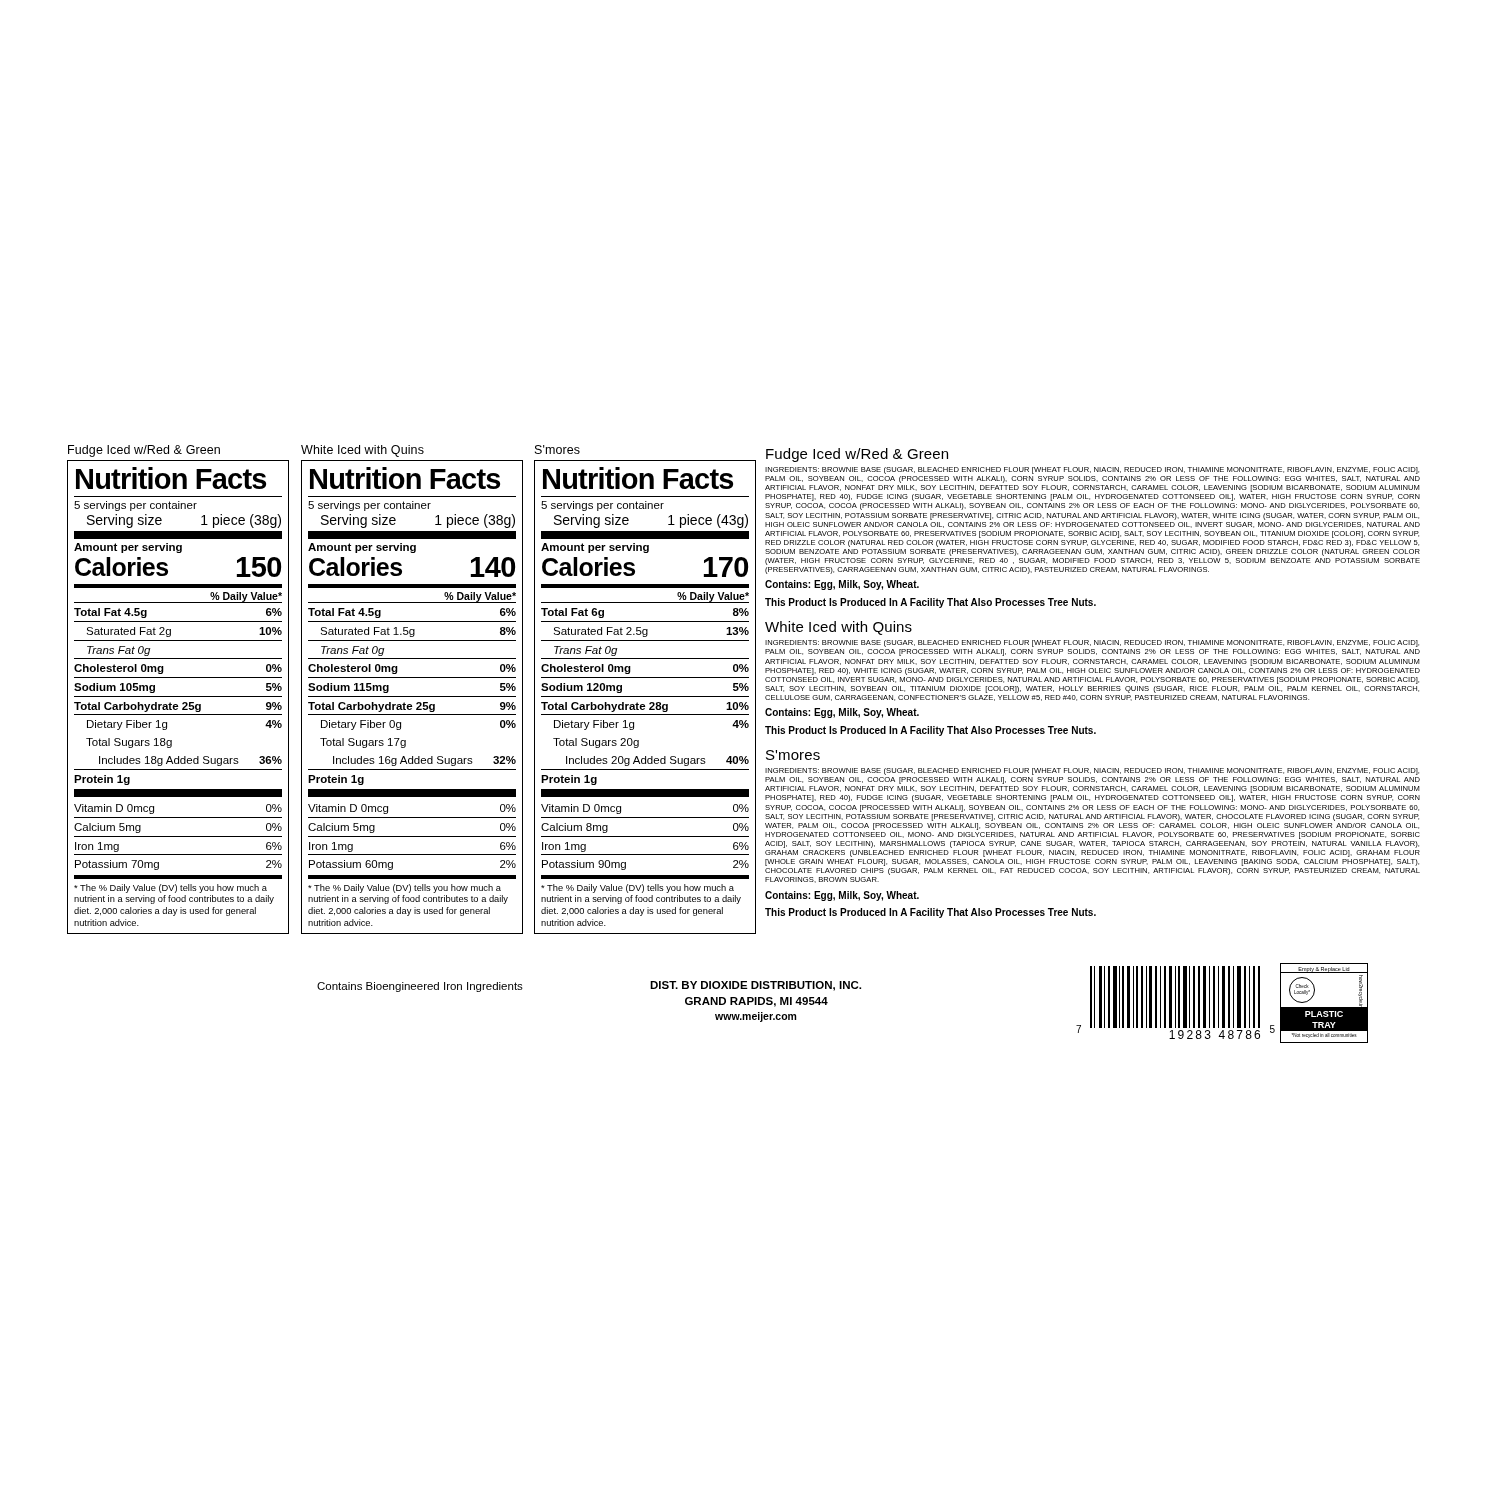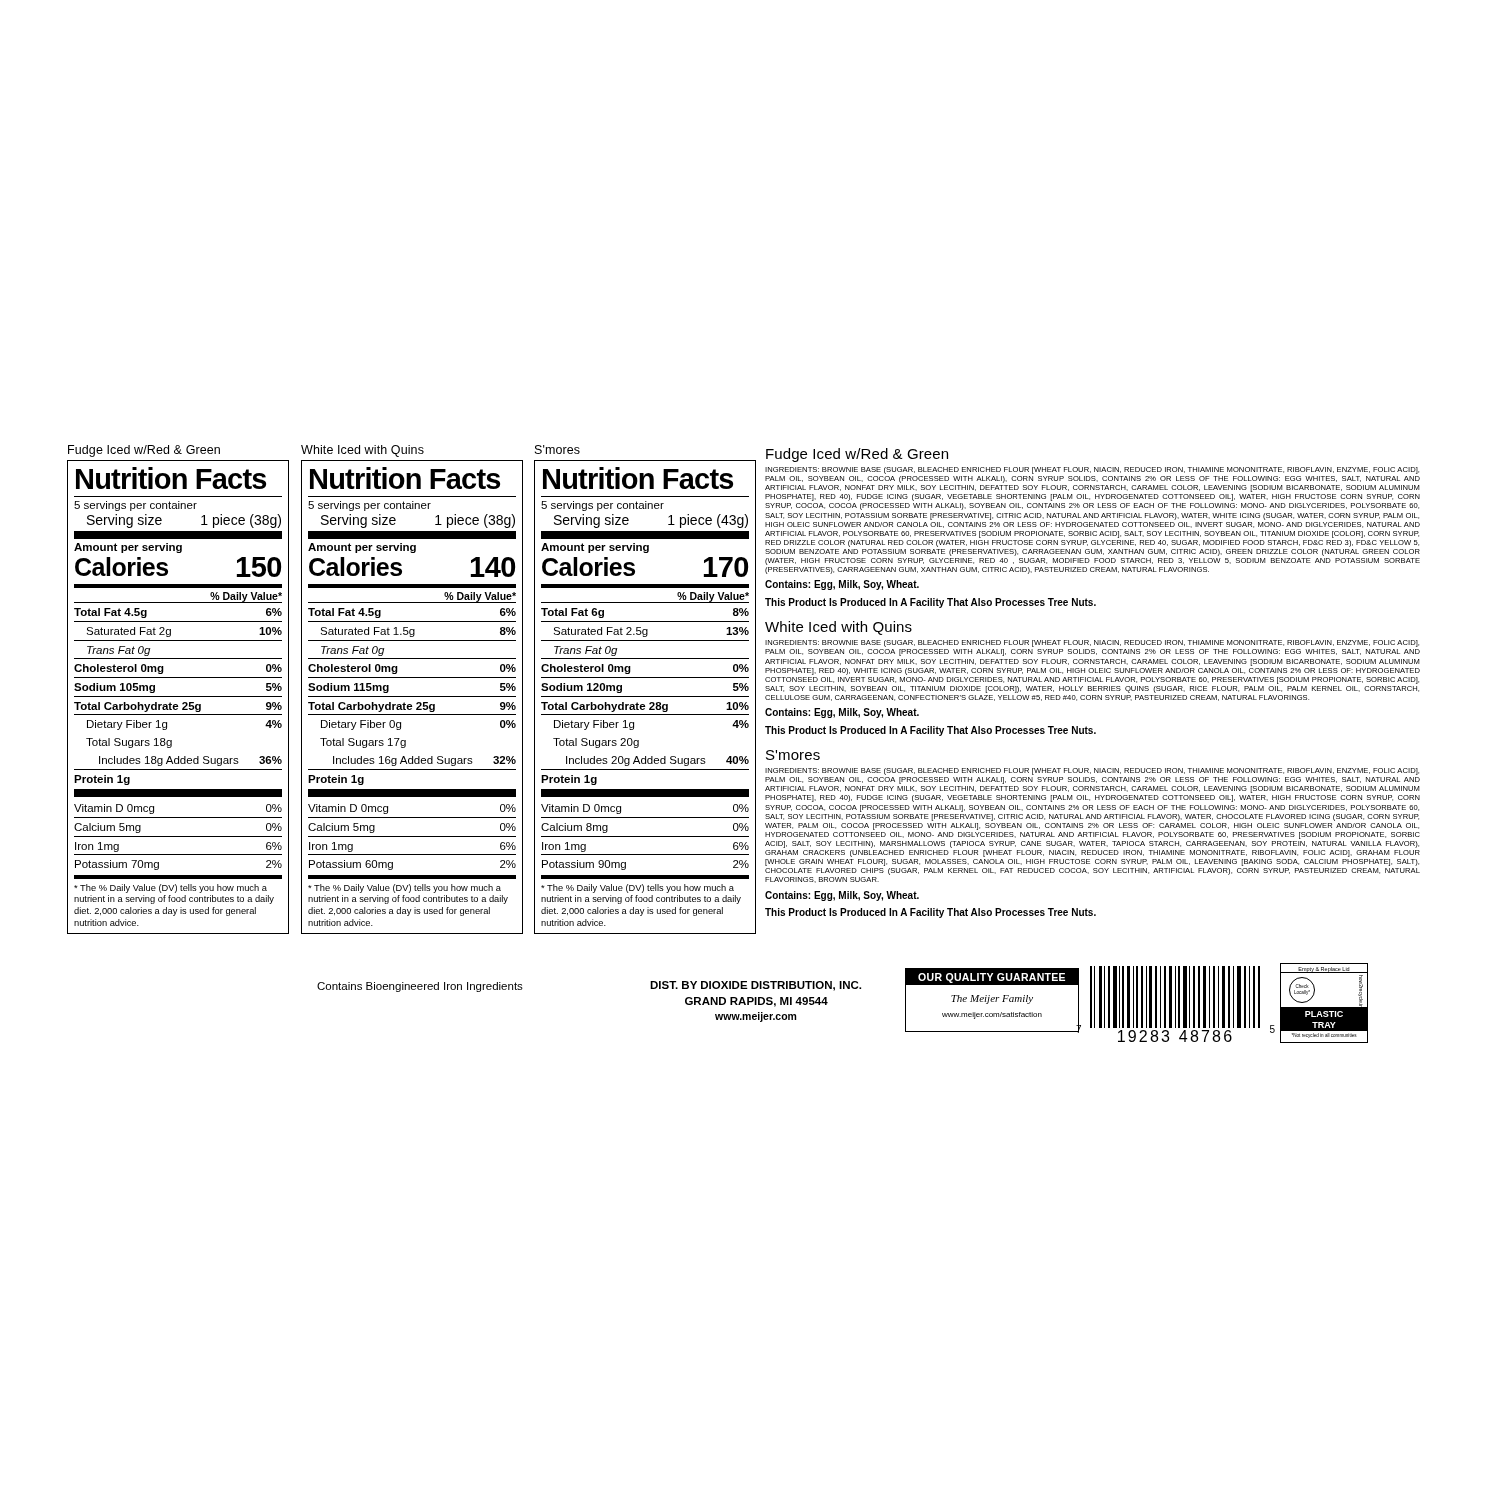--- a/index.html
+++ b/index.html
@@ -88,21 +88,21 @@
     width:100%;background:#000;color:#fff;text-align:center;
     font-size:10.5px;font-weight:bold;letter-spacing:.3px;padding:2px 0 2px 0;
   }
   .qg-sig{font-family:"Liberation Serif",serif;font-style:italic;font-size:11px;margin-top:7px;}
   .qg-url{font-size:8px;margin-top:6px;}
 
   
   .barcode{position:absolute;left:1088px;top:966px;width:175px;height:70px;}
   .bc-bars{position:absolute;left:0;top:0;height:62px;width:175px;}
   .bc-bars i{position:absolute;top:0;background:#000;height:62px;}
-  .bc-digits{position:absolute;top:62px;left:0;width:175px;font-size:16px;letter-spacing:2.2px;text-align:center;}
+  .bc-digits{position:absolute;top:62px;left:0;width:175px;font-size:12px;letter-spacing:2.2px;text-align:right;}
   .bc-left{position:absolute;left:-12px;top:58px;font-size:10px;}
   .bc-right{position:absolute;right:-12px;top:58px;font-size:10px;}
 
   
   .recycle{position:absolute;left:1280px;top:963px;width:86px;height:78px;border:1.2px solid #000;background:#fff;}
   .rc-top{font-size:5.5px;text-align:center;line-height:1.15;padding:2px 2px 0 2px;border-bottom:1px solid #000;}
   .rc-mid{position:relative;height:34px;border-bottom:1px solid #000;}
   .rc-circle{
     position:absolute;left:8px;top:4px;width:26px;height:26px;border:1.3px solid #000;border-radius:50%;
     font-size:4.6px;text-align:center;line-height:1.15;padding-top:6px;box-sizing:border-box;
@@ -393,25 +393,20 @@
   </div>
 
   <div class="bioeng">Contains Bioengineered Iron Ingredients</div>
 
   <div class="dist">
     <div>DIST. BY DIOXIDE DISTRIBUTION, INC.</div>
     <div>GRAND RAPIDS, MI 49544</div>
     <div class="web">www.meijer.com</div>
   </div>
 
-  <div class="qg">
-    <div class="qg-top">OUR QUALITY GUARANTEE</div>
-    <div class="qg-sig">The Meijer Family</div>
-    <div class="qg-url">www.meijer.com/satisfaction</div>
-  </div>
 
   <div class="barcode">
     <div class="bc-bars">
       <i style="left:2px;width:2px;"></i>
         <i style="left:6px;width:1px;"></i>
       <i style="left:11px;width:3px;"></i>
         <i style="left:16px;width:1px;"></i>
       <i style="left:20px;width:2px;"></i>
         <i style="left:25px;width:4px;"></i>
       <i style="left:31px;width:1px;"></i>

